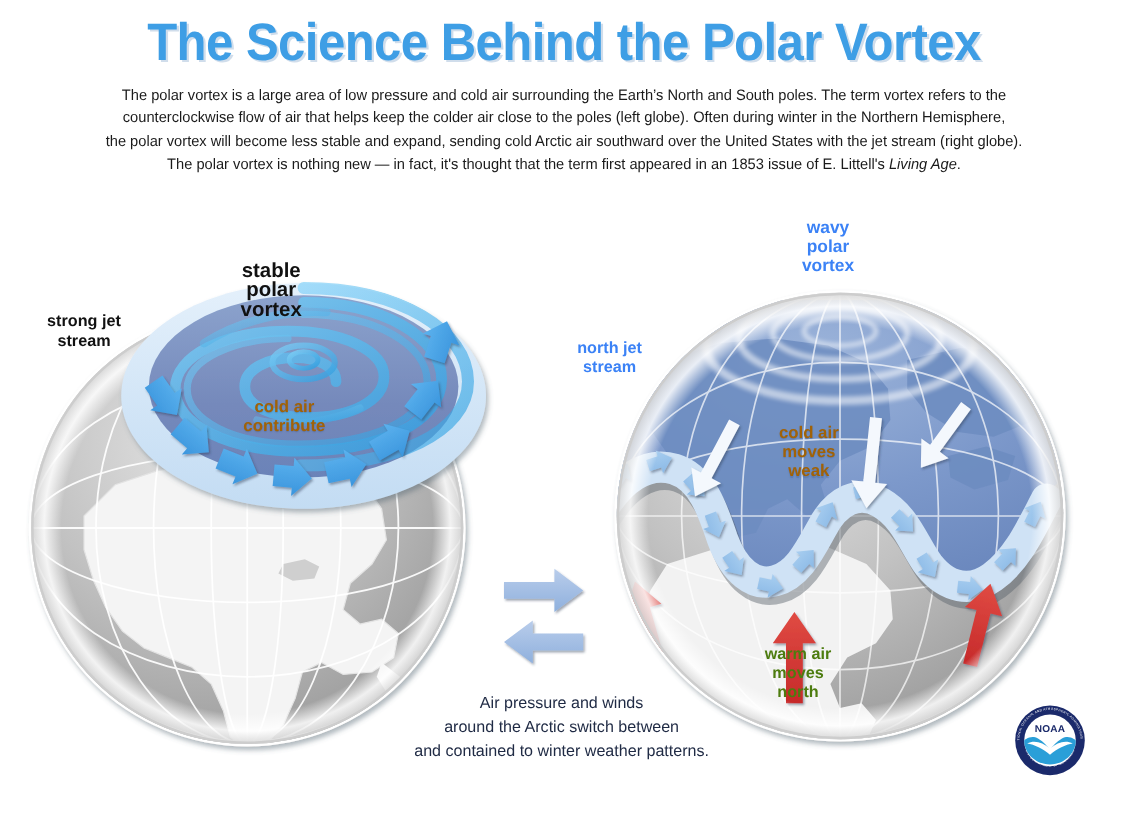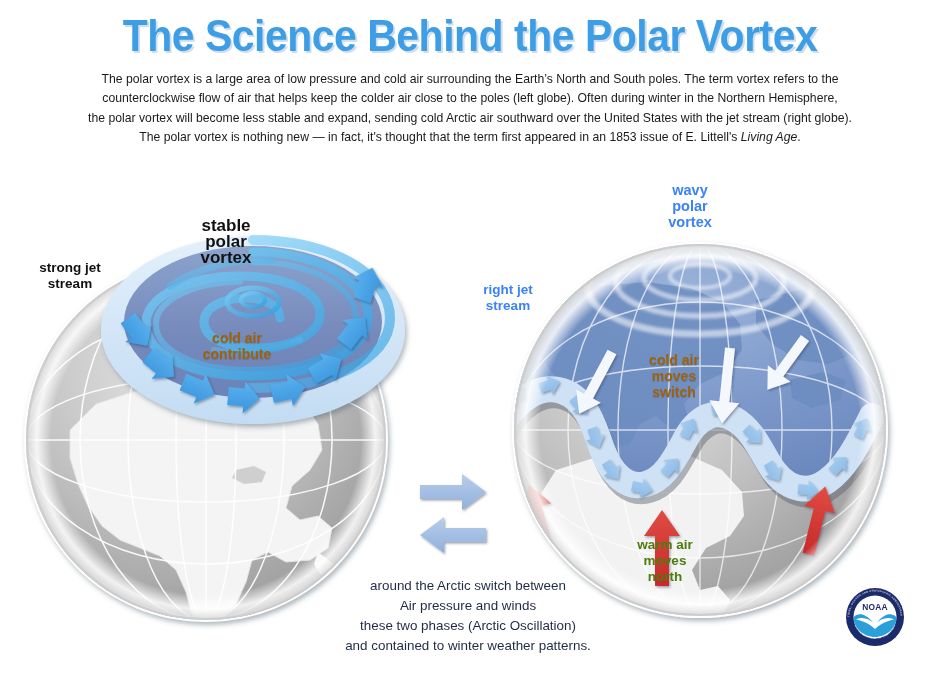--- a/index.html
+++ b/index.html
@@ -385,40 +385,39 @@
     <div>contribute</div>
   </div>
 
   <div class="lbl slate ctr" style="left:645px;top:182px;width:90px;font-size:14.5px;">
     <div>wavy</div>
     <div>polar</div>
     <div>vortex</div>
   </div>
 
   <div class="lbl slate ctr" style="left:462px;top:282px;width:92px;font-size:13.5px;">
-    <div>right jet</div>
+    <div>north jet</div>
     <div>stream</div>
   </div>
 
   <div class="lbl white ctr" style="left:632px;top:352px;width:84px;font-size:14px;">
     <div>cold air</div>
     <div>moves</div>
-    <div>switch</div>
+    <div>weak</div>
   </div>
 
   <div class="lbl navy ctr" style="left:625px;top:537px;width:80px;font-size:13.5px;">
     <div>warm air</div>
     <div>moves</div>
     <div>north</div>
   </div>
 
   <div class="caption">
+    <div>Air pressure and winds</div>
     <div>around the Arctic switch between</div>
-    <div>Air pressure and winds</div>
-    <div>these two phases (Arctic Oscillation)</div>
     <div>and contained to winter weather patterns.</div>
   </div>
 
   <svg class="noaa" viewBox="0 0 66 66">
     <defs>
       <path id="ringTopPath" d="M33,33 m-25.5,0 a25.5,25.5 0 1,1 51,0" fill="none"></path>
       <path id="ringBotPath" d="M33,33 m-22,0 a22,22 0 1,0 44,0" fill="none"></path>
       <clipPath id="sealClip">
           <circle cx="33" cy="33" r="27"></circle>
         </clipPath>

